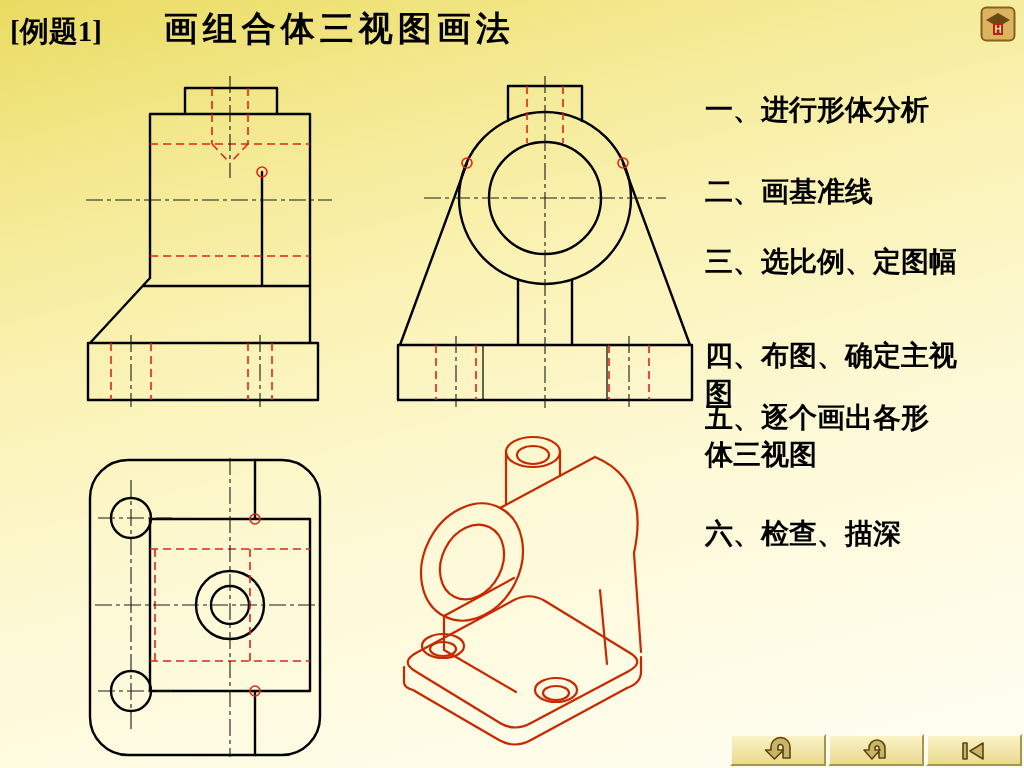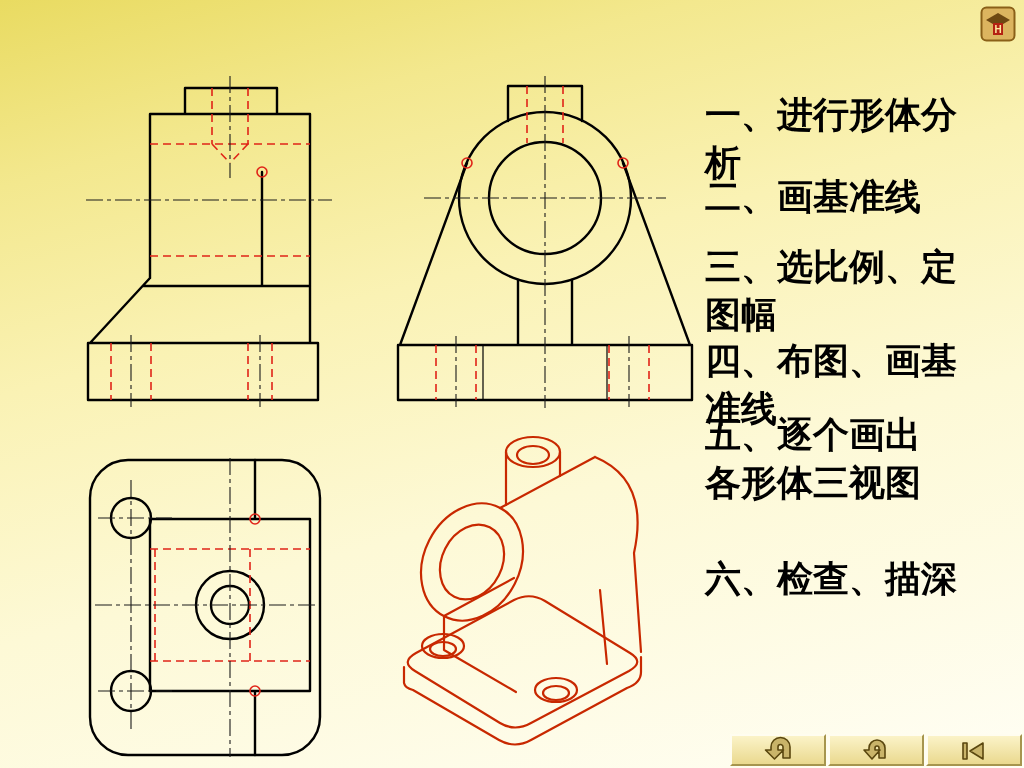--- a/index.html
+++ b/index.html
@@ -12,33 +12,35 @@
   .logo{position:absolute;top:6px;right:8px;width:36px;height:36px;z-index:3;cursor:pointer;}
   .drawings{position:absolute;left:0;top:0;width:1024px;height:768px;z-index:1;}
   .ol{stroke:#000;stroke-width:2.4;fill:none;stroke-linecap:round;stroke-linejoin:round;}
   .thin{stroke:#000;stroke-width:1.2;fill:none;}
   .hid{stroke:#e02418;stroke-width:1.6;fill:none;stroke-dasharray:8 5;}
   .cl{stroke:#1a1a1a;stroke-width:1.1;fill:none;stroke-dasharray:17 4 4 4;}
   .mk{stroke:#e02418;stroke-width:1.6;fill:none;}
   .isog path,.isog ellipse{stroke:#c82800;stroke-width:2.2;fill:none;stroke-linecap:round;stroke-linejoin:round;}
   .steps{margin:0;padding:0;z-index:2;}
   .steps li{position:absolute;left:705px;width:266px;list-style:none;
-    font-weight:bold;font-size:36px;line-height:1.32;color:#000;}
+    font-weight:bold;font-size:28px;line-height:1.32;color:#000;}
   .nav{position:absolute;right:2px;bottom:2px;display:flex;gap:2px;z-index:3;}
   .nav button{width:96px;height:32px;display:flex;align-items:center;justify-content:center;
     background:linear-gradient(180deg,#fbf3c8,#ead98f);
     border:2px solid;border-color:#fffdf0 #a6954e #a6954e #fffdf0;padding:0;cursor:pointer;}
   .nav-icon{fill:#c9b469;stroke:#5a470f;stroke-width:1.6;stroke-linejoin:round;}
 </style>
 </head>
 <body>
 
 <div class="slide">
 
   <header class="title-row">
+    <span class="title-prefix">[例题1]</span>
+    <h1 class="main-title">画组合体三视图画法</h1>
   </header>
 
   <div class="logo">
     <svg viewBox="0 0 36 36" width="36" height="36">
       <rect x="1.5" y="1.5" width="33" height="33" rx="5" fill="#dcb45f" stroke="#8a6018" stroke-width="2"></rect>
       <path d="M6,14 L18,7 L30,14 L18,21 Z" fill="#6e4812"></path>
       <rect x="13" y="17" width="10" height="12" fill="#b42012"></rect>
       <text x="18" y="27" font-size="10" fill="#ffe9a0" text-anchor="middle" font-family="Liberation Sans, sans-serif" font-weight="bold">H</text>
     </svg>
   </div>
@@ -102,23 +104,23 @@
       <ellipse cx="533" cy="452" rx="27" ry="15"></ellipse>
       <ellipse cx="533" cy="455" rx="16" ry="9"></ellipse>
       <path d="M506,452 V505 M560,452 V476"></path>
     </g>
   </svg>
 
   <ul class="steps">
     <li style="top:92px">一、进行形体分析</li>
     <li style="top:174px">二、画基准线</li>
     <li style="top:244px">三、选比例、定图幅</li>
-    <li style="top:338px">四、布图、画基准线</li>
-    <li style="top:412px; width:230px">五、逐个画出各形体三视图</li>
-    <li style="top:556px">六、检查、描深</li>
+    <li style="top:338px">四、布图、确定主视图</li>
+    <li style="top:400px; width:230px">五、逐个画出各形体三视图</li>
+    <li style="top:516px">六、检查、描深</li>
   </ul>
 
   <div class="nav">
     <button>
       <svg viewBox="0 0 42 32" width="42" height="32">
         <path class="nav-icon" d="M 33,24 L 33,13 A 9.5,9.5 0 0 0 14,13 L 14,16 L 8.5,16 L 17.5,25 L 26.5,16 L 21,16 L 21,13 A 2.5,2.5 0 0 1 26,13 L 26,24 Z"></path>
       </svg>
     </button>
     <button>
       <svg viewBox="0 0 42 32" width="42" height="32">

